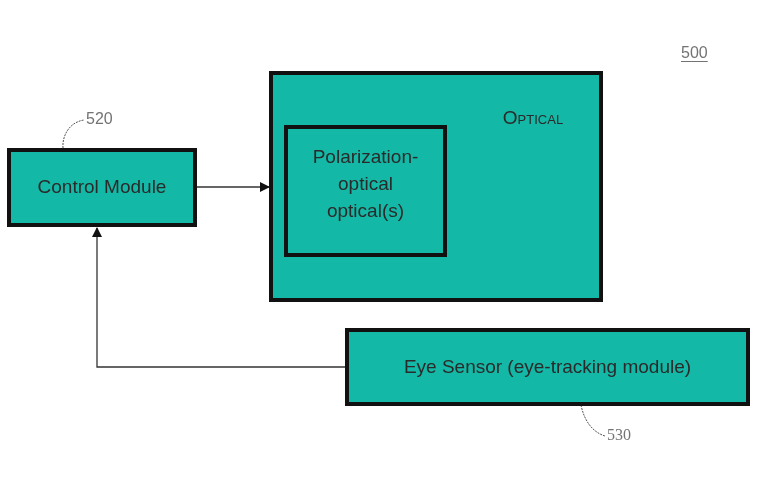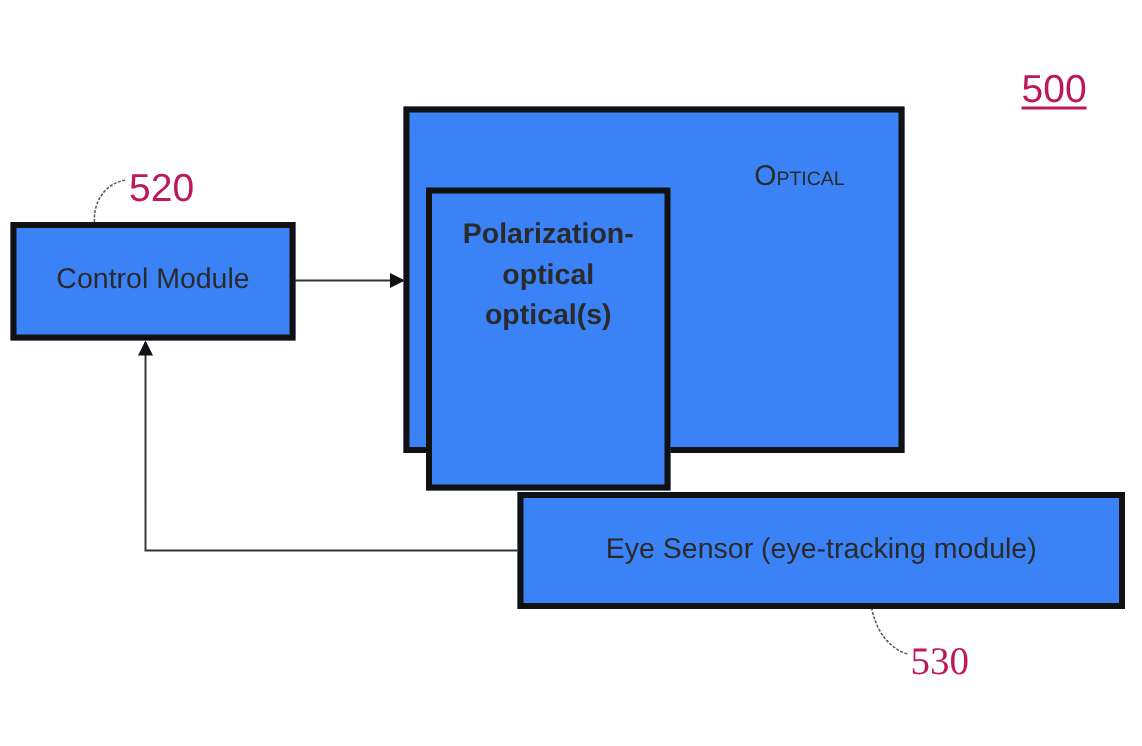--- a/index.html
+++ b/index.html
@@ -1,20 +1,20 @@
 <!DOCTYPE html>
 <html><head>
   <meta charset="utf-8">
   <style>
     html, body { margin: 0; padding: 0; background: #ffffff; }
     body { width: 761px; height: 497px; position: relative; overflow: hidden;
            font-family: "Liberation Sans", sans-serif; color: #222; }
-    .box { position: absolute; border: 4px solid #111; box-sizing: border-box; background: #3b82f6; }
+    .box { position: absolute; border: 4px solid #111; box-sizing: border-box; background: #14b8a6; }
     .label { position: absolute; font-size: 19px; color: #2a2a2a; text-align: center; line-height: 1.2; }
-    .ref { position: absolute; font-size: 26px; color: #be185d; }
+    .ref { position: absolute; font-size: 16px; color: #737373; }
     .u { text-decoration: underline; text-underline-offset: 3px; }
     .smallcaps { font-variant: small-caps; font-size: 19px; }
     svg.wires { position: absolute; left: 0; top: 0; }
   </style>
 </head>
 <body>
 
 <svg class="wires" width="761" height="497">
   <defs>
     <marker id="arrow" markerWidth="10" markerHeight="10" refX="9" refY="5" orient="auto" markerUnits="userSpaceOnUse">
@@ -35,21 +35,21 @@
 <div class="box" style="left:7px; top:148px; width:190px; height:79px;">
   <div class="label" style="left:0; right:0; top:24px;">Control Module</div>
 </div>
 <div class="ref" style="left:86px; top:110px;">520</div>
 
 <div class="box" style="left:269px; top:71px; width:334px; height:231px;">
   <div class="label smallcaps" style="left:200px; width:120px; top:30px; line-height:1.35;">
     <div>Optical</div>
   </div>
 
-  <div class="box" style="left:11px; top:50px; width:163px; height:202px;font-weight:bold;">
+  <div class="box" style="left:11px; top:50px; width:163px; height:132px;">
     <div class="label" style="left:0; right:0; top:15px; line-height:1.42;">
       <div>Polarization-</div>
       <div>optical</div>
       <div>optical(s)</div>
     </div>
   </div>
 </div>
 
 <div class="box" style="left:345px; top:328px; width:405px; height:78px;text-decoration:underline;">
   <div class="label" style="left:0; right:0; top:24px;">Eye Sensor (eye-tracking module)</div>

